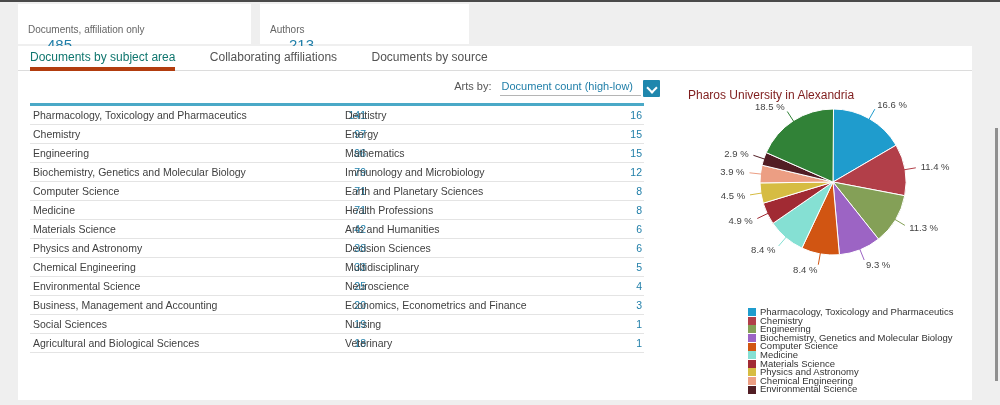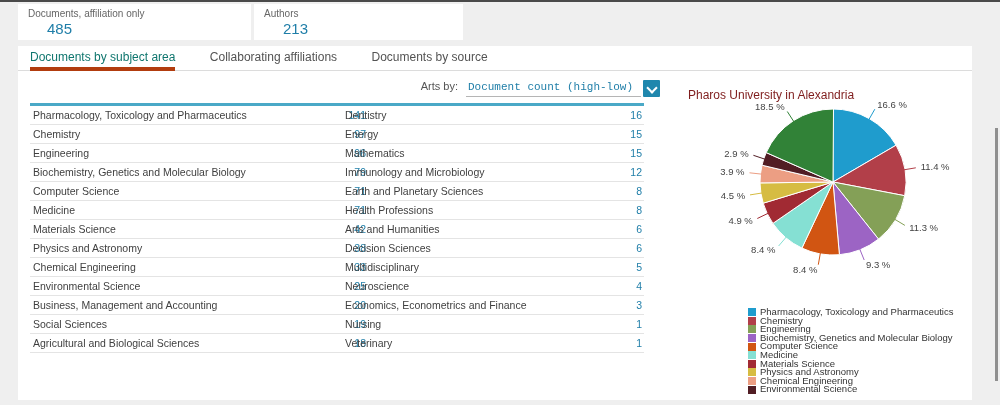--- a/index.html
+++ b/index.html
@@ -7,36 +7,36 @@
   body {
     font-family:"Liberation Sans", sans-serif;
     background:#efefef;
     position:relative;
     overflow:hidden;
     color:#3a3a3a;
   }
   .top-strip { position:absolute; top:0; left:0; width:1000px; height:2px; background:#4a4a4a; }
 
   
-  .card { position:absolute; top:4px; height:36px; background:#fff; padding:4px 10px; }
+  .card { position:absolute; top:4px; height:36px; background:#fff; padding:20px 10px; }
   .card.c1 { left:18px;  width:233px; }
-  .card.c2 { left:254px; width:209px; }
+  .card.c2 { left:260px; width:209px; }
   .card-label { font-size:10px; color:#666; display:block; }
   .card-value { font-size:15px; color:#1f7ea8; text-decoration:none; display:inline-block; margin-top:1px; cursor:pointer;margin-left:19px; }
 
   
   .panel { position:absolute; top:46px; left:18px; width:954px; height:354px; background:#fff; }
 
   .tabs { position:absolute; top:0; left:0; width:100%; height:25px; border-bottom:1px solid #dcdcdc; padding-left:12px; }
   .tab { display:inline-block; font-size:12px; color:#535353; height:25px; line-height:22px; margin-right:30px; cursor:pointer; border-bottom:4px solid transparent; }
   .tab.active { color:#0f766e; border-bottom-color:#b23c0e; }
 
   .sort-row { position:absolute; top:34px; right:312px; height:20px; font-size:11px; white-space:nowrap; }
   .sort-label { color:#555; margin-right:8px; }
-  .sort-value { color:#1f7ea8; border-bottom:1px solid #b5b5b5; padding:0 8px 3px 2px; min-width:118px; display:inline-block; cursor:pointer;font-family:Liberation Mono, monospace; }
+  .sort-value { color:#1f7ea8; border-bottom:1px solid #b5b5b5; padding:0 8px 3px 2px; min-width:118px; display:inline-block; cursor:pointer; }
   .sort-chevron-btn { display:inline-block; vertical-align:top; width:17px; height:17px; background:#1f87ad; margin-left:2px; position:relative; cursor:pointer; border-radius:1px; }
   .sort-chevron-btn::after { content:""; position:absolute; left:5px; top:4px; width:6px; height:6px; border-right:2px solid #fff; border-bottom:2px solid #fff; transform:rotate(45deg); }
 
   
   .tcol { position:absolute; top:57px; border-top:3px solid #4aa9c7; }
   .tcol.left  { left:12px;  width:338px; }
   .tcol.right { left:324px; width:302px; margin-left:0; }
   .trow { display:flex; align-items:center; height:19px; border-bottom:1px solid #e4e4e4; font-size:10.5px; }
   .tname { flex:1; color:#3f3f3f; padding-left:3px; }
   .tcount { color:#1f7ea8; text-decoration:none; padding-right:2px; cursor:pointer;text-align:center; }

